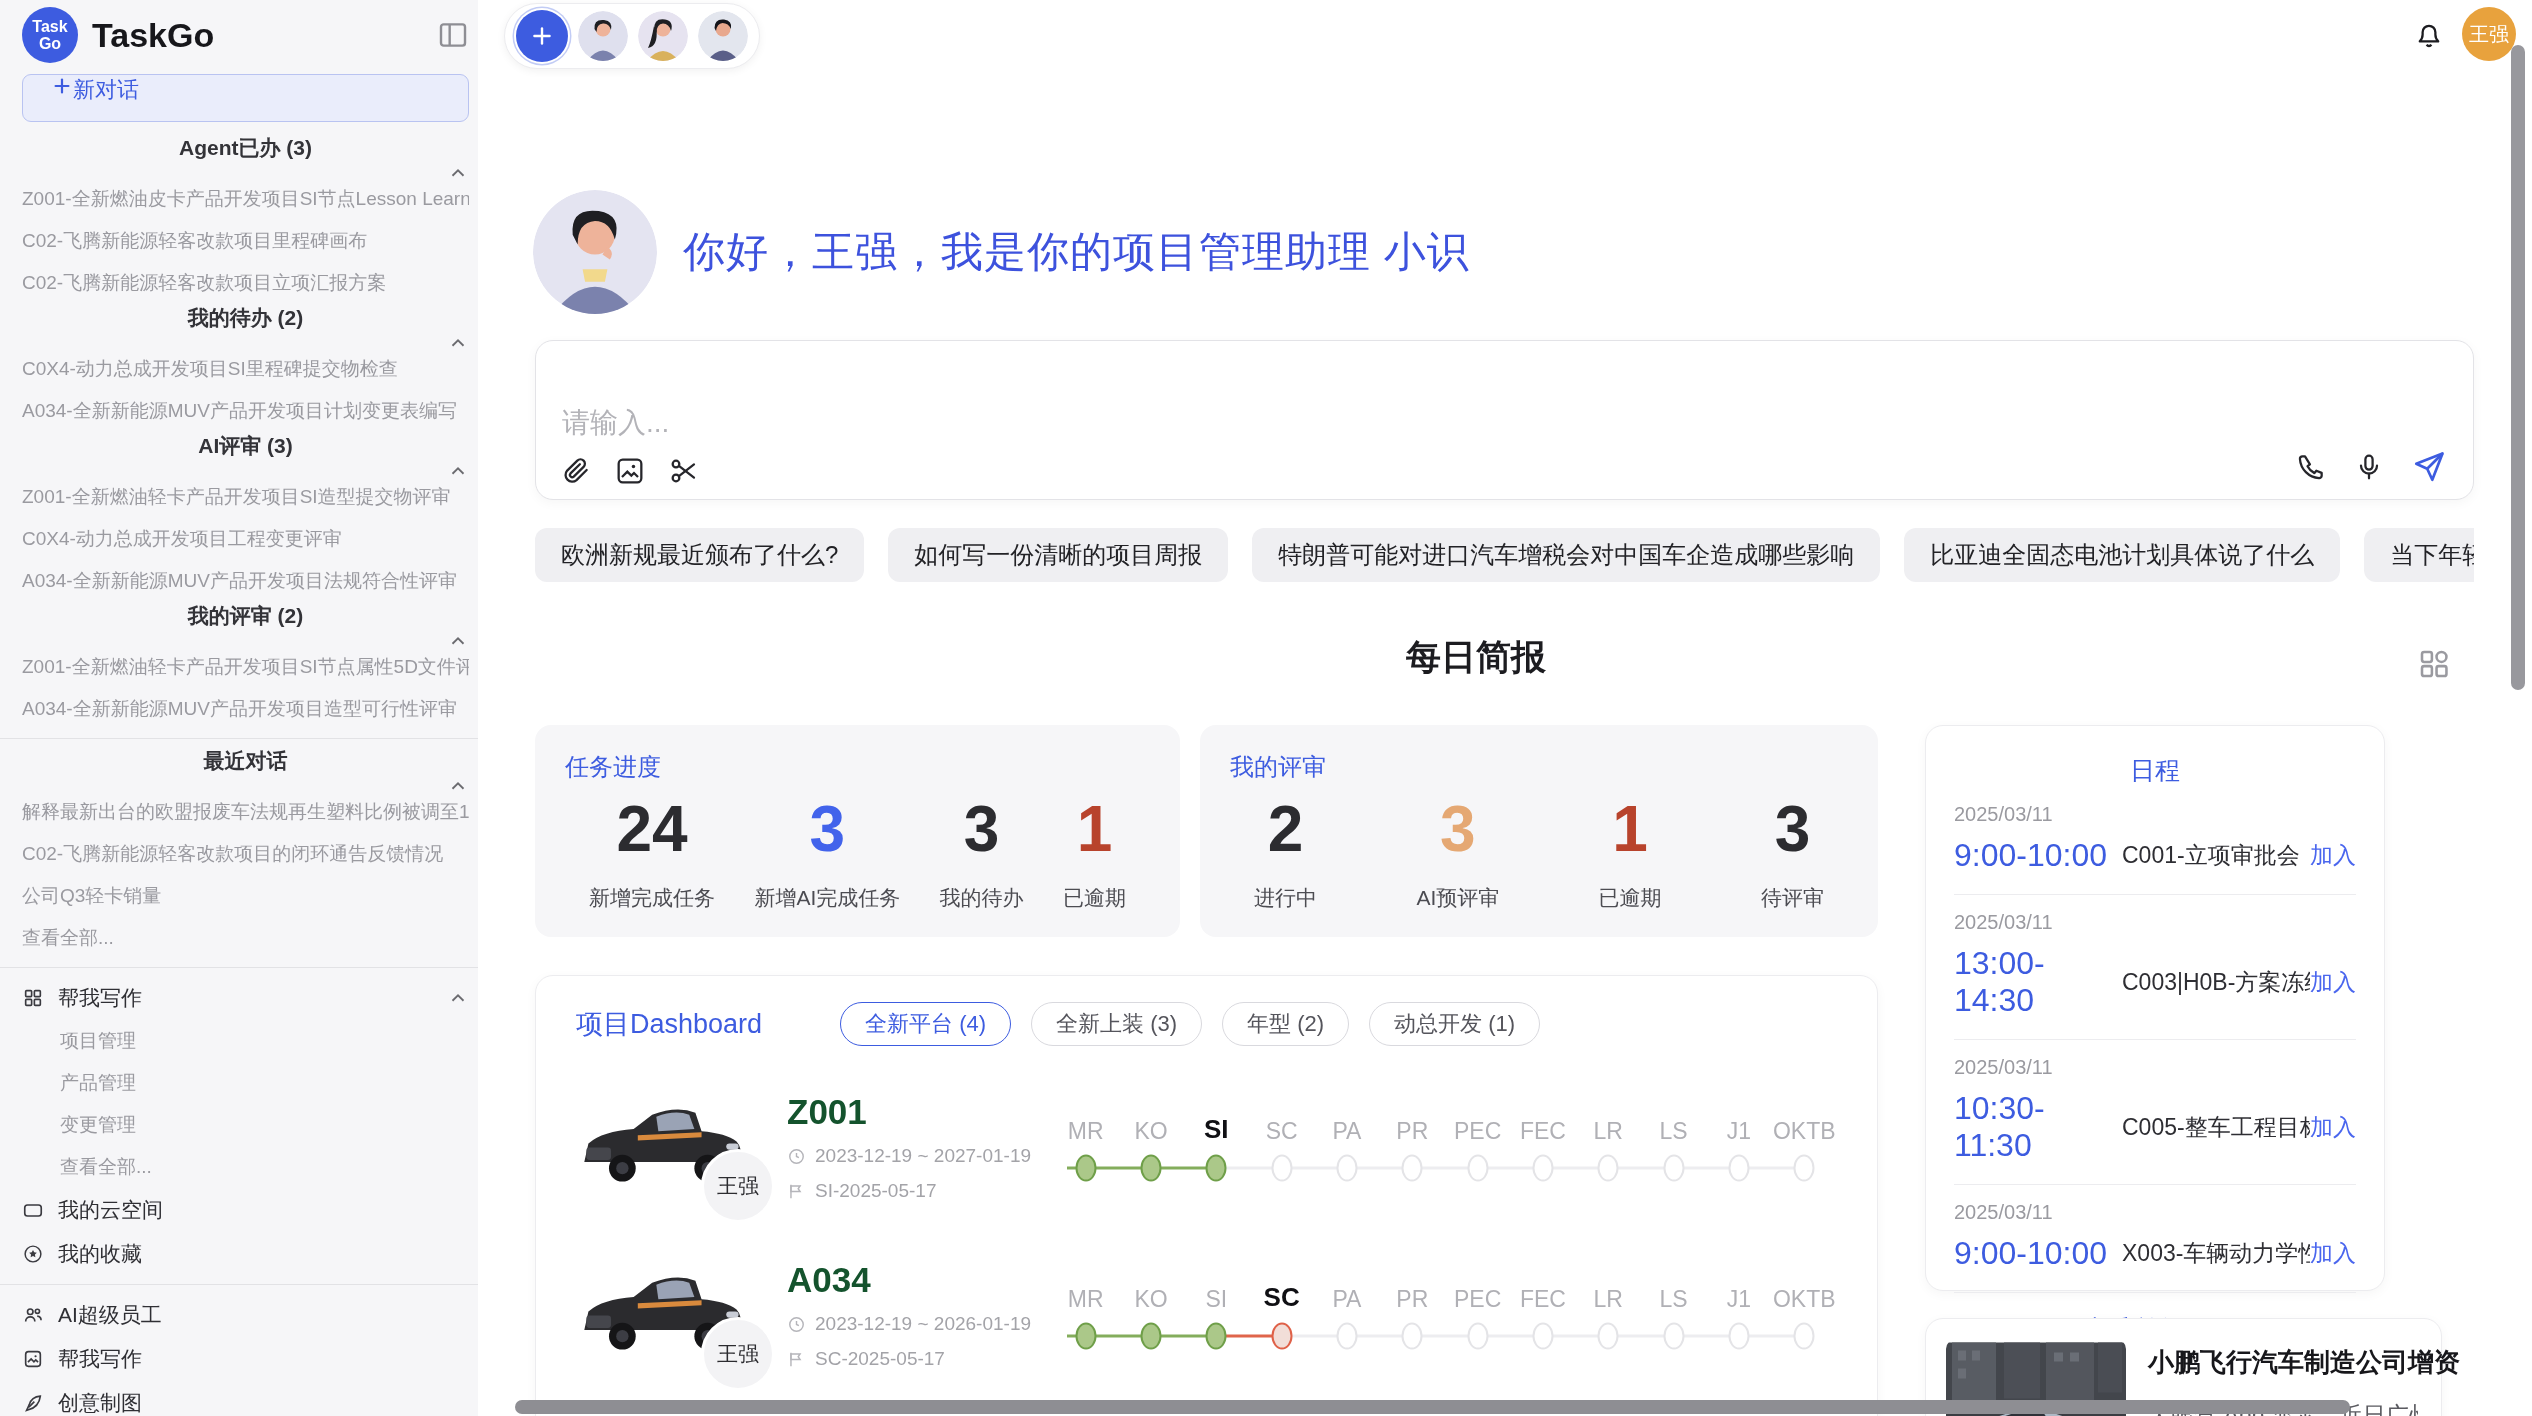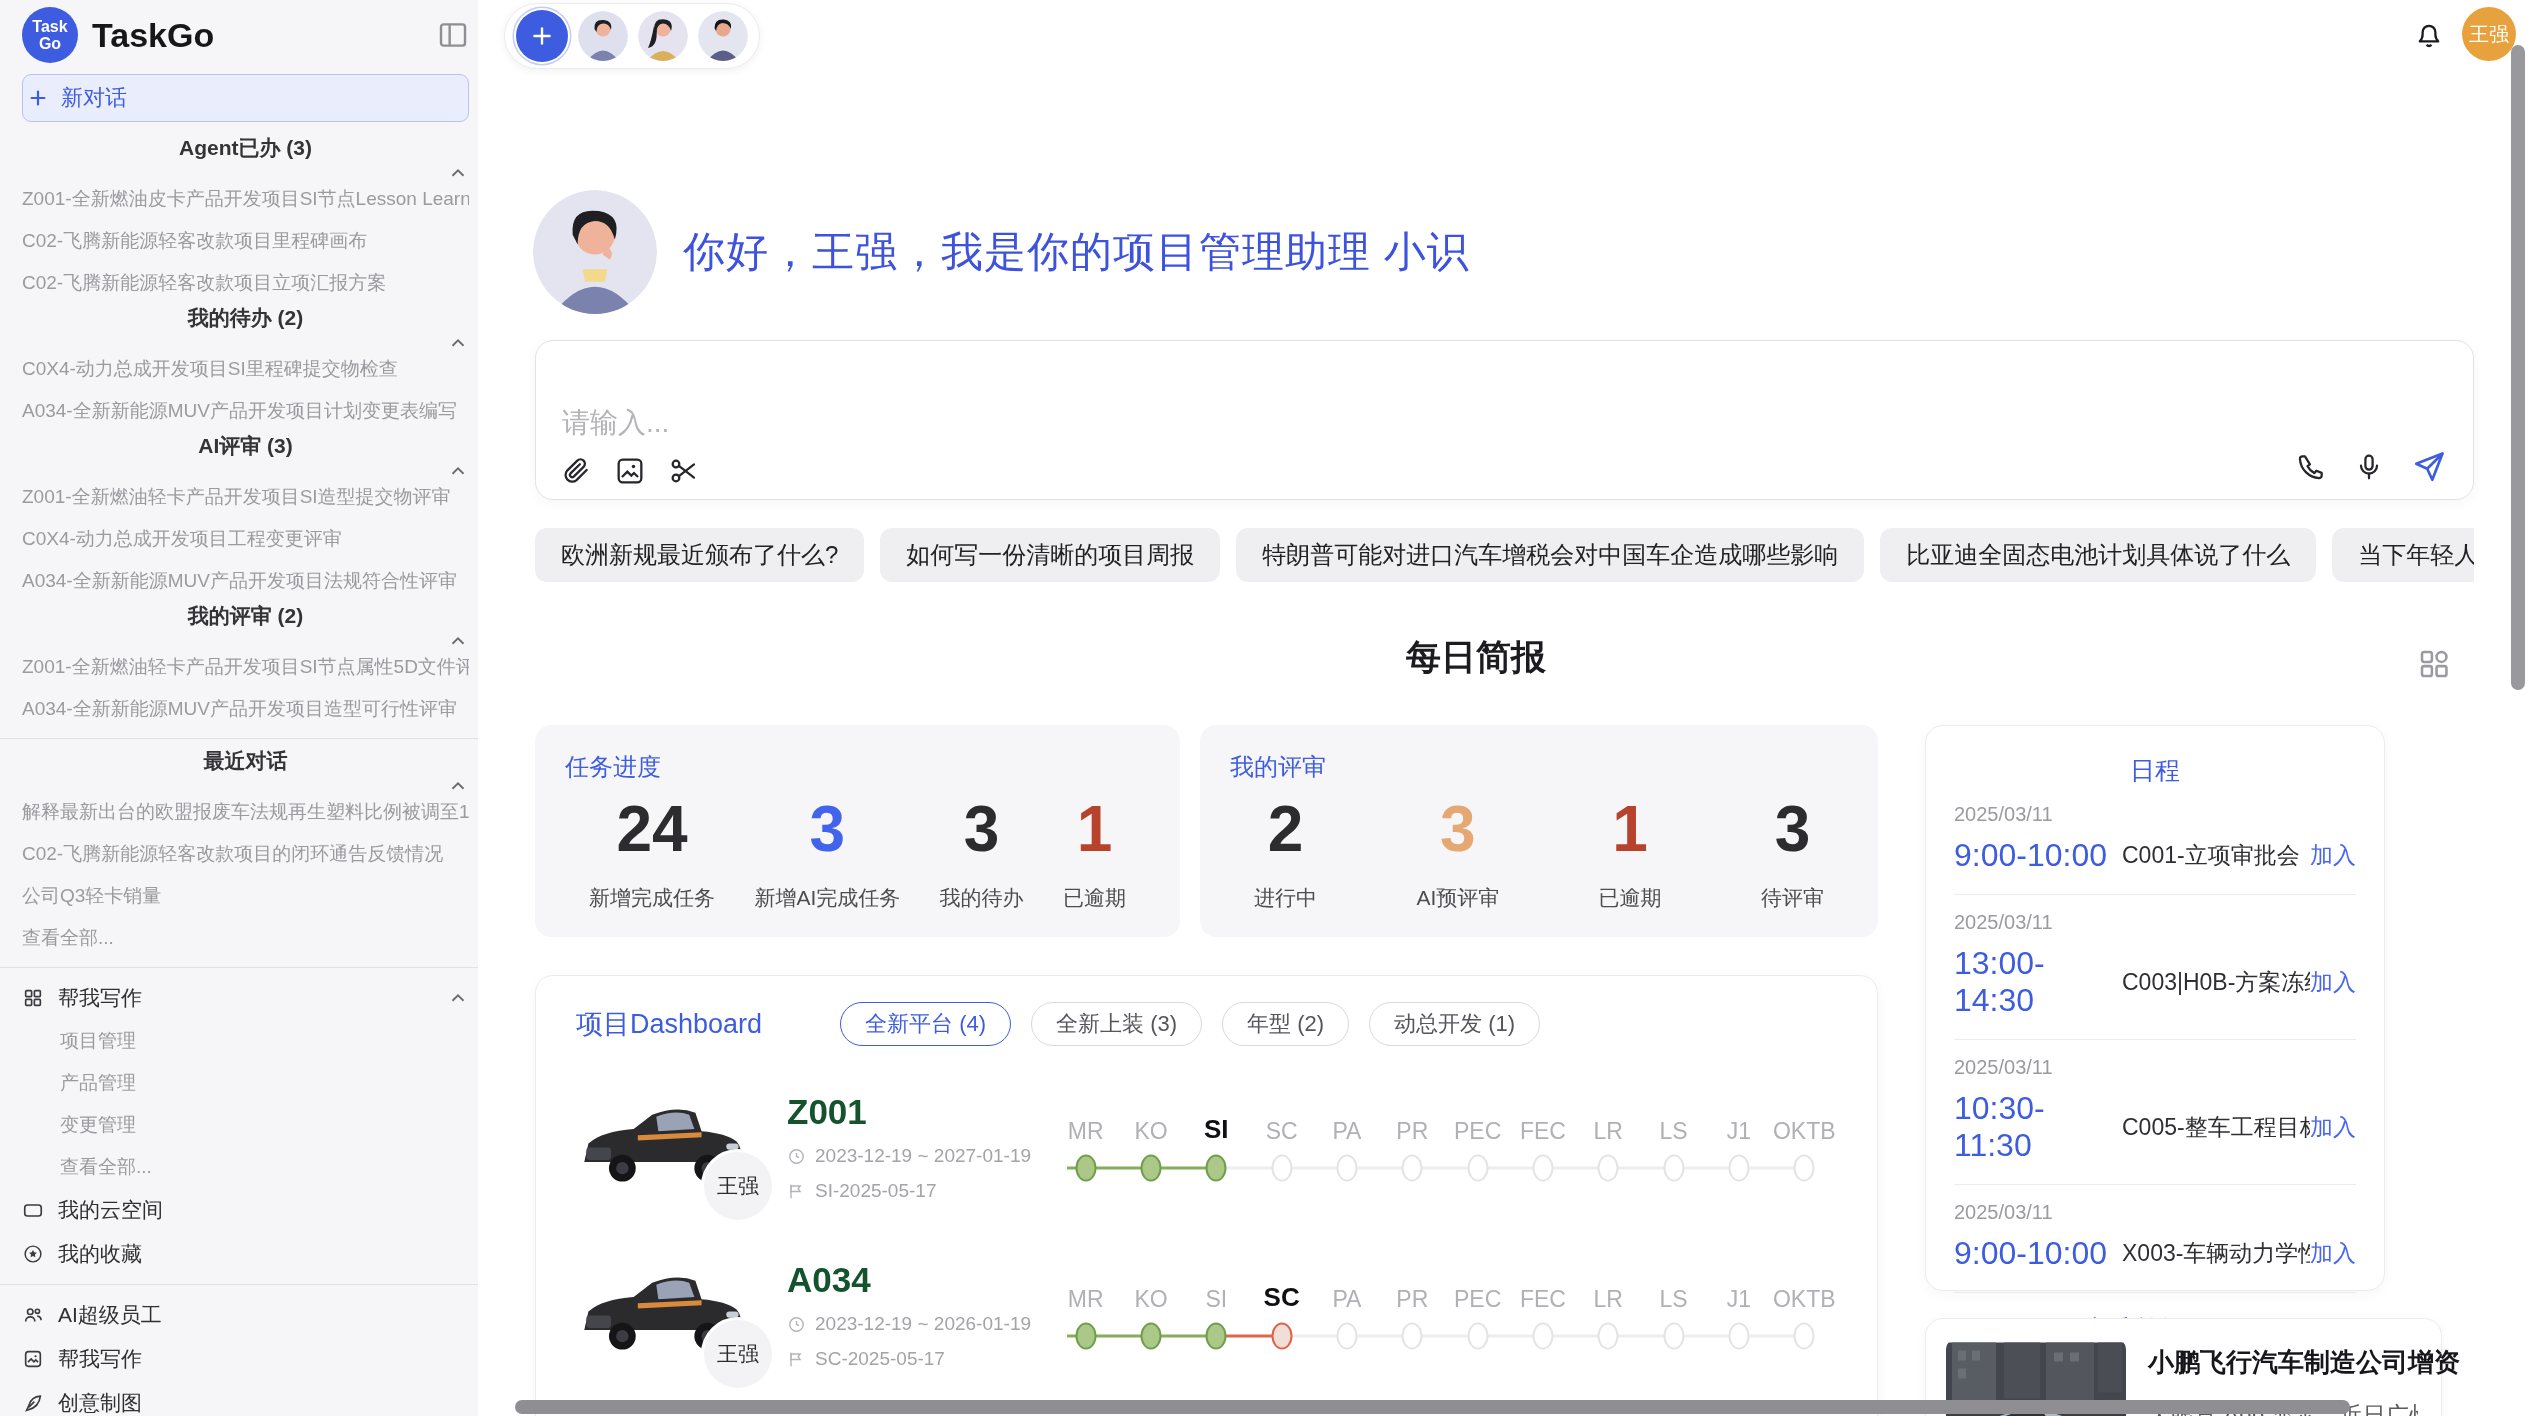--- a/index.html
+++ b/index.html
@@ -11,21 +11,21 @@
   
   .sidebar { position:absolute; left:0; top:0; bottom:0; width:492px;
              background:#f6f6f8; border-right:1px solid #e7e7ea; padding:0 22px; overflow:hidden; }
   .side-head { display:flex; align-items:center; height:70px; gap:14px; }
   .logo { width:56px; height:56px; border-radius:50%; background:#3d5ce0; color:#fff;
           display:flex; flex-direction:column; align-items:center; justify-content:center;
           font-size:16px; line-height:17px; font-weight:700; }
   .app-title { font-size:34px; font-weight:700; color:#17171b; }
   .side-toggle { margin-left:auto; color:#8e8e94; cursor:pointer; }
   .new-chat-btn { height:48px; margin:4px 0 12px; border:1px solid #b9c3f1; background:#eaedfb;
-                  border-radius:9px; display:flex; align-items:center; gap:12px; padding:0 4px;
+                  border-radius:9px; display:flex; align-items:flex-start; padding:0 28px;
                   color:#3d5ce0; font-size:22px; cursor:pointer; }
   .side-sec-title { height:44px; display:flex; align-items:center; font-size:21px;
                     color:#333338; font-weight:600;flex-direction:column; }
   .side-sec-title .chev { margin-left:auto; color:#6b6b70; }
   .side-item { height:42px; line-height:42px; font-size:19px; color:#9a9aa0;
                white-space:nowrap; overflow:hidden; cursor:pointer; }
   .side-divider { height:1px; background:#e2e2e5; margin:8px -22px; }
   .side-row { height:44px; display:flex; align-items:center; gap:14px; font-size:21px;
               color:#2f2f34; cursor:pointer; }
   .side-row .ric { color:#3a3a40; }
@@ -54,21 +54,21 @@
               border:1px solid #e3e3e7; border-radius:18px; box-shadow:0 3px 12px rgba(0,0,0,.04); }
   .composer input { position:absolute; left:26px; top:66px; width:1200px; border:none; outline:none;
                     font-size:28px; color:#333; background:transparent;
                     font-family:"Liberation Sans", sans-serif; }
   .composer input::placeholder { color:#b3b3b8; }
   .tool-row-l { position:absolute; left:24px; bottom:12px; display:flex; gap:22px; color:#26262b; }
   .tool-row-r { position:absolute; right:26px; bottom:14px; display:flex; gap:26px; align-items:center; color:#26262b; }
   .tool-ic { cursor:pointer; }
   .send-ic { color:#3d5ce0; }
 
-  .chip-row { position:absolute; left:57px; right:58px; top:528px; display:flex; gap:16px; overflow:hidden; }
+  .chip-row { position:absolute; left:57px; right:58px; top:528px; display:flex; gap:24px; overflow:hidden; }
   .chip { height:54px; display:flex; align-items:center; padding:0 26px; background:#efeff2;
           border-radius:12px; font-size:24px; color:#222226; white-space:nowrap; cursor:pointer; flex:none; }
 
   .brief-title { position:absolute; top:634px; left:0; right:58px; text-align:center;
                  font-size:35px; font-weight:700; color:#1c1c20; }
   .brief-grid { position:absolute; top:646px; right:80px; color:#9a9aa0; cursor:pointer; }
 
   .stat-card { position:absolute; top:725px; height:212px; background:#f6f6f8; border-radius:16px; padding:26px 30px; }
   .stat-card.one { left:57px; width:645px; }
   .stat-card.two { left:722px; width:678px; }

